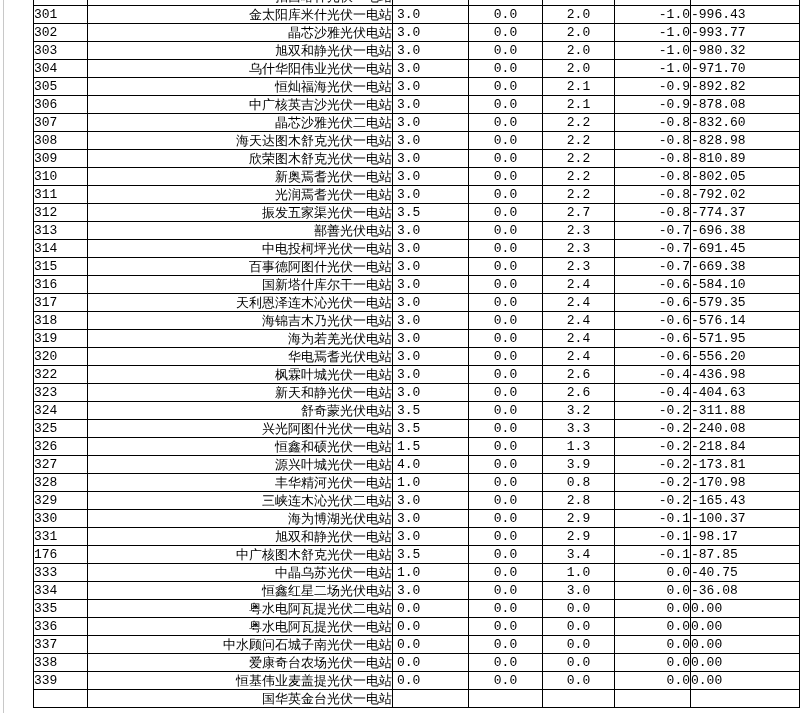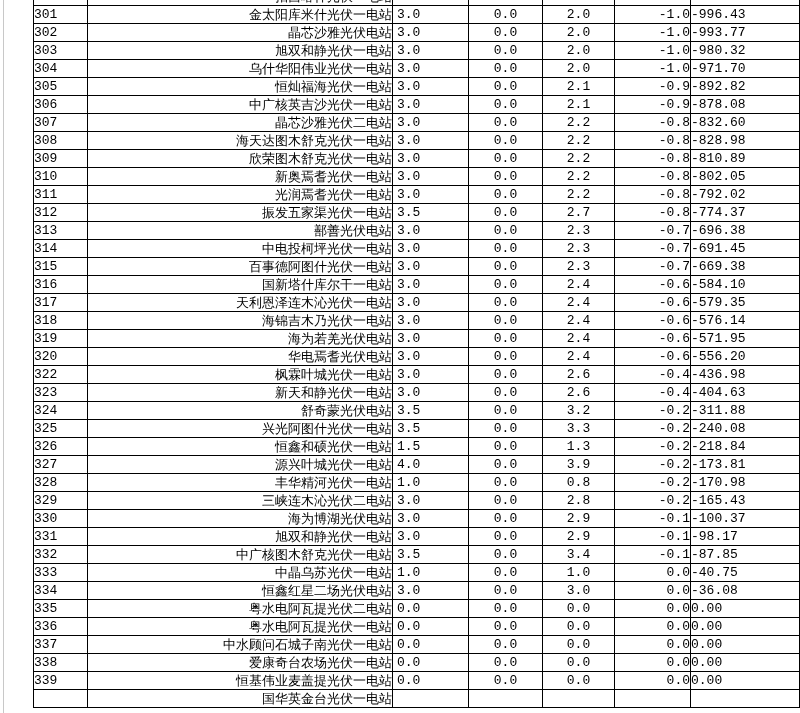--- a/index.html
+++ b/index.html
@@ -374,21 +374,21 @@
     <td class="c-idx num">331</td>
     <td class="c-name">旭双和静光伏一电站</td>
     <td class="c-a num">3.0</td>
     <td class="c-b num">0.0</td>
     <td class="c-c num">2.9</td>
     <td class="c-d num">-0.1</td>
     <td class="c-e num">-98.17</td>
   </tr>
 
   <tr>
-    <td class="c-idx num">332</td>
+    <td class="c-idx num">176</td>
     <td class="c-name">中广核图木舒克光伏一电站</td>
     <td class="c-a num">3.5</td>
     <td class="c-b num">0.0</td>
     <td class="c-c num">3.4</td>
     <td class="c-d num">-0.1</td>
     <td class="c-e num">-87.85</td>
   </tr>
 
   <tr>
     <td class="c-idx num">333</td>

